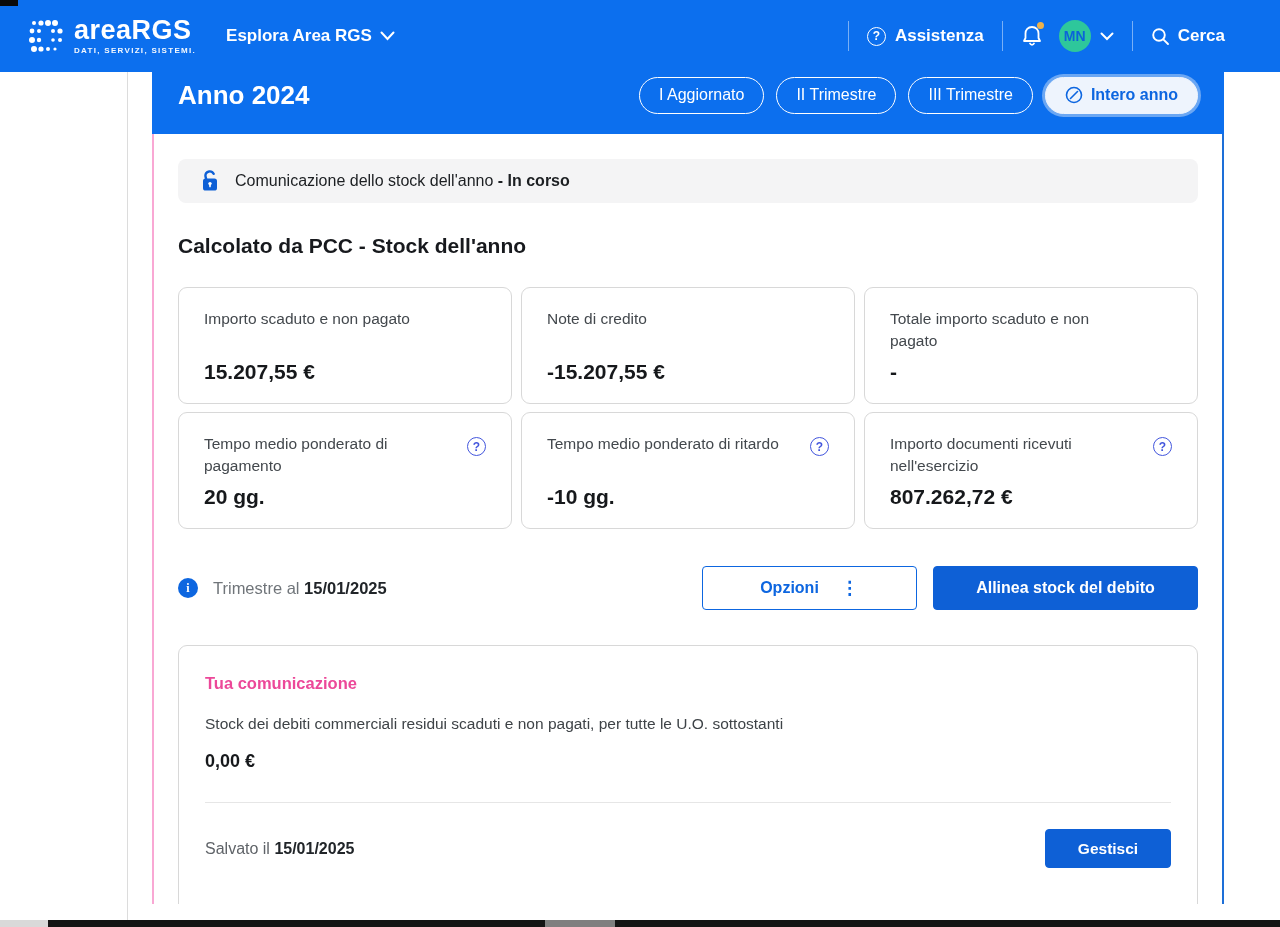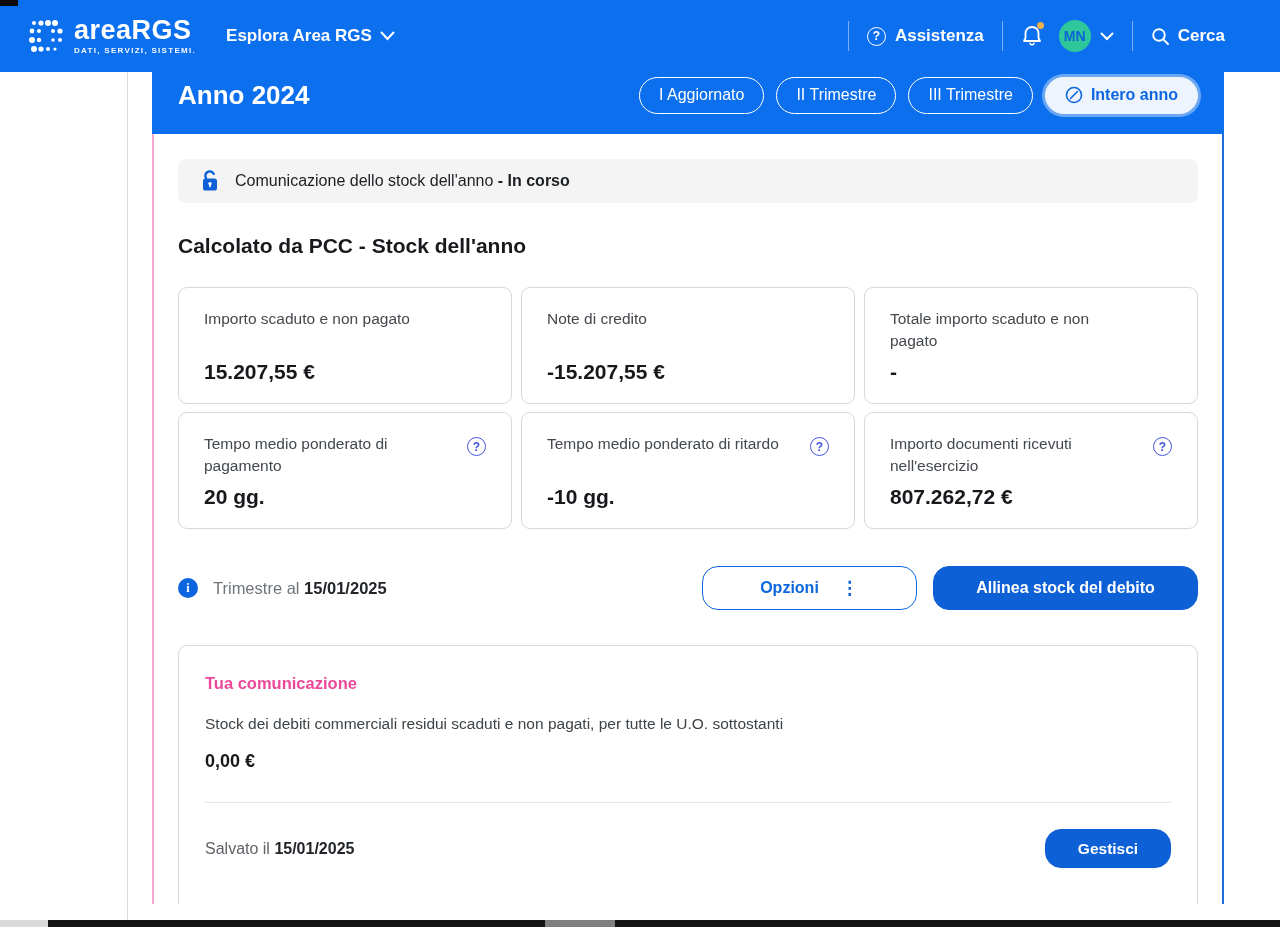--- a/index.html
+++ b/index.html
@@ -63,21 +63,21 @@
   .help-ic { width:19px; height:19px; border:1.6px solid #4356dd; border-radius:50%; color:#4356dd;
     font-size:12px; font-weight:bold; display:flex; align-items:center; justify-content:center; margin-top:4px; cursor:pointer; flex:0 0 auto; }
 
   
   .update-row { margin-top:37px; display:flex; align-items:center; }
   .info-ic { width:20px; height:20px; background:#0d66e0; border-radius:50%; color:#fff; font-size:12px; font-weight:bold;
     display:flex; align-items:center; justify-content:center; margin-right:15px; flex:0 0 auto; font-family:"Liberation Serif", serif; }
   .update-text { font-size:16.5px; color:#70757a; }
   .update-text b { color:#212529; font-weight:bold; }
   .update-actions { margin-left:auto; display:flex; gap:16px; }
-  .btn { border-radius:16px; font-size:16px; font-weight:600; display:flex; align-items:center; justify-content:center; cursor:pointer; }
+  .btn { border-radius:4px; font-size:16px; font-weight:600; display:flex; align-items:center; justify-content:center; cursor:pointer; }
   .btn-outline { border:1.5px solid #0d66e0; color:#0d66e0; background:#fff; }
   .btn-solid { background:#0e60d6; color:#fff; border:1.5px solid #0e60d6; font-weight:bold; }
   .btn-opzioni { width:215px; height:44px; gap:22px; }
   .kebab { font-size:18px; font-weight:bold; line-height:1; }
   .btn-allinea { width:265px; height:44px; }
 
   
   .comm-card { margin-top:35px; border:1px solid #d8d8d8; border-radius:9px; padding:28px 26px 24px 26px; height:268px; }
   .comm-title { font-size:16.5px; font-weight:bold; color:#ec4899; }
   .comm-desc { margin-top:22px; font-size:15.5px; color:#3e4347; }

